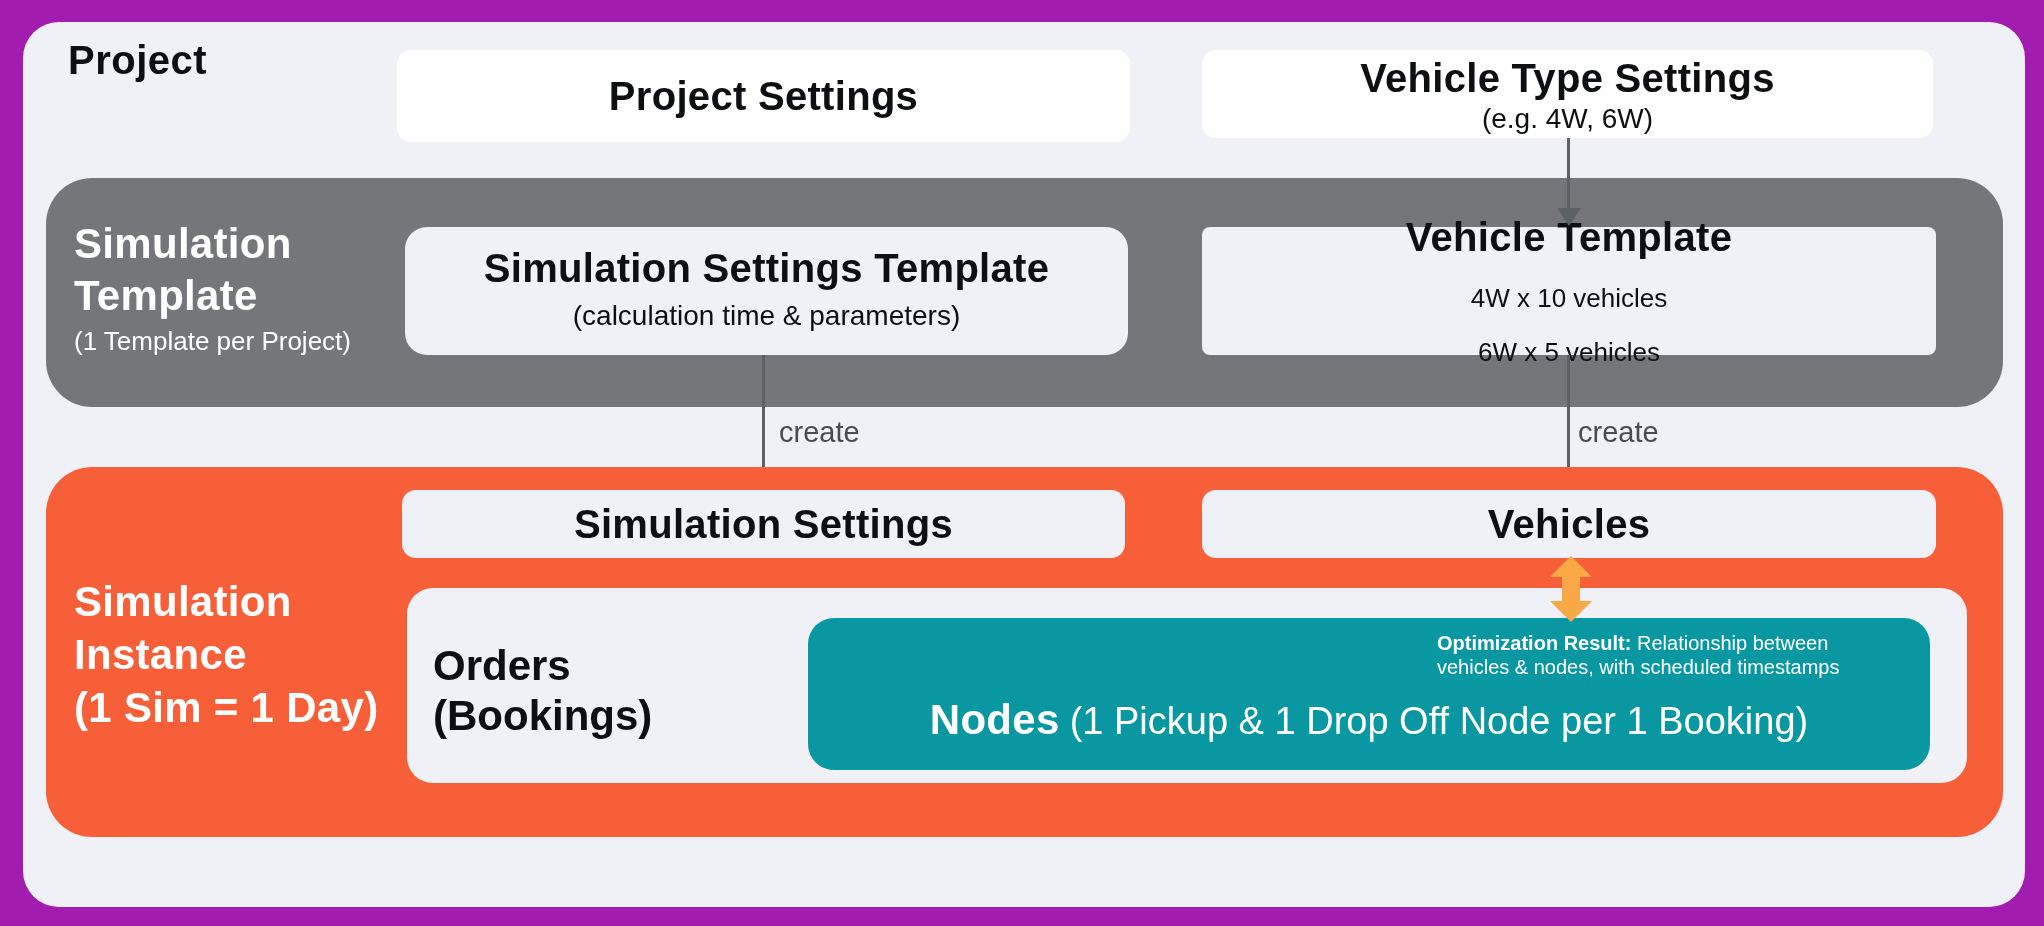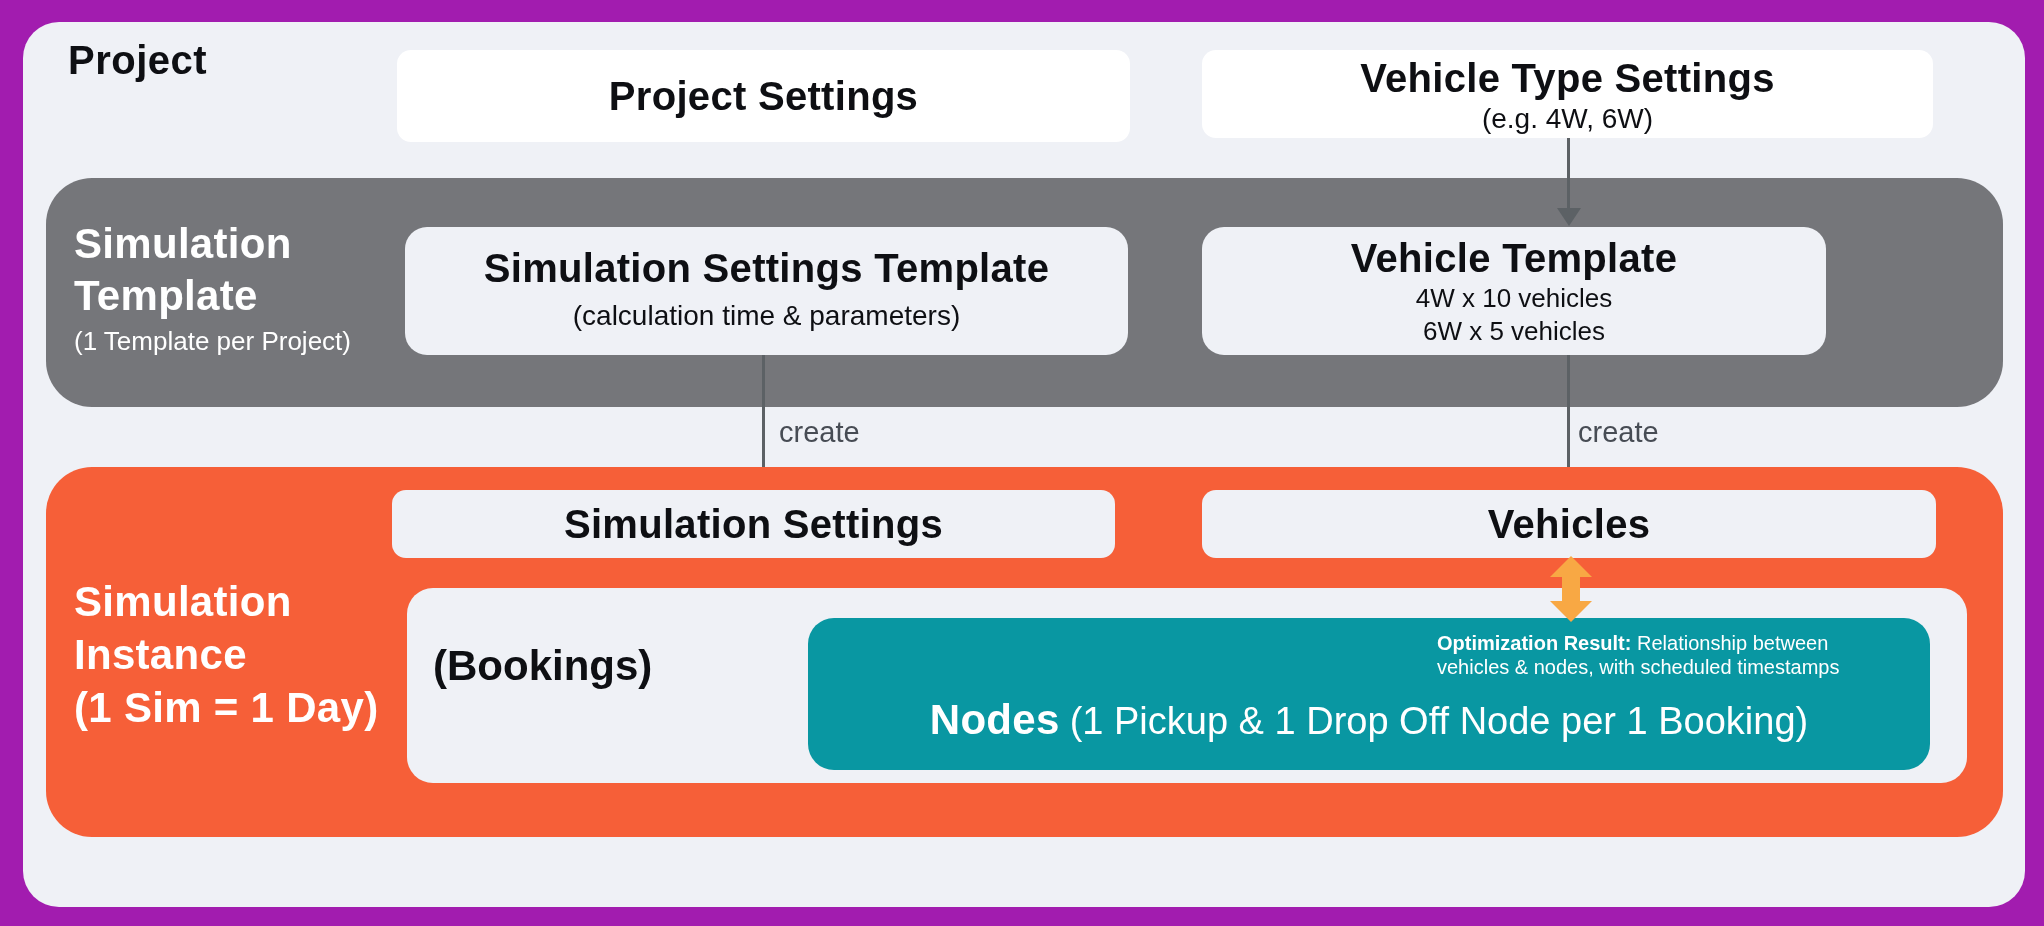--- a/index.html
+++ b/index.html
@@ -32,23 +32,23 @@
   .gray-band   { top:156px; height:229px; background:var(--gray-band,#75767a); }
   .orange-band { top:445px; height:370px; background:var(--orange-band,#f65f38); }
 
   .band-label { position:absolute; left:28px; color:#fff; }
   .gray-band .band-label { top:40px; }
   .orange-band .band-label { top:108px; }
   .band-title { font-size:42px; font-weight:bold; line-height:52px; letter-spacing:0.3px; color:#fff; }
   .band-note  { font-size:26px; line-height:34px; margin-top:2px; color:#fff; }
 
   .sst-box { left:359px; top:49px; width:723px; height:128px; border-radius:22px; }
-  .vt-box  { left:1156px; top:49px; width:624px; height:128px; border-radius:22px; }
+  .vt-box  { left:1156px; top:49px; width:734px; height:128px; border-radius:8px;gap:21px; }
 
-  .ss-box  { left:346px; top:23px; width:723px; height:68px; border-radius:14px; }
+  .ss-box  { left:356px; top:23px; width:723px; height:68px; border-radius:14px; }
   .veh-box { left:1156px; top:23px; width:734px; height:68px; border-radius:14px; }
 
   .orders-box { left:361px; top:121px; width:1560px; height:195px; border-radius:26px; }
   .orders-label { position:absolute; left:26px; top:53px; font-size:42px; font-weight:bold; color:var(--text-dark,#0e0f13); line-height:50px; }
 
   .teal-box { position:absolute; left:401px; top:30px; width:1122px; height:152px; border-radius:26px; background:var(--teal-box,#0997a2); color:#fff; }
   .opt-text { position:absolute; left:629px; top:13px; width:460px; font-size:20px; line-height:24px; color:#fff; }
   .opt-text b { font-weight:bold; }
   .nodes-line { position:absolute; left:0; right:0; top:76px; text-align:center; color:#fff; line-height:52px; white-space:nowrap; }
   .nodes-title { font-size:42px; font-weight:bold; letter-spacing:0.3px;margin-top:31px; }
@@ -117,20 +117,21 @@
       <div class="box light ss-box row-center">
         <span class="box-title">Simulation Settings</span>
       </div>
 
       <div class="box light veh-box row-center">
         <span class="box-title">Vehicles</span>
       </div>
 
       <div class="box light orders-box">
         <div class="orders-label">
+          <div>Orders</div>
           <div>(Bookings)</div>
         </div>
 
         <div class="teal-box">
           <div class="opt-text">
             <div><b>Optimization Result:</b><span> Relationship between</span></div>
             <div>vehicles &amp; nodes, with scheduled timestamps</div>
           </div>
           <div class="nodes-line">
             <span class="nodes-title">Nodes</span><span class="nodes-sub">(1 Pickup &amp; 1 Drop Off Node per 1 Booking)</span>

